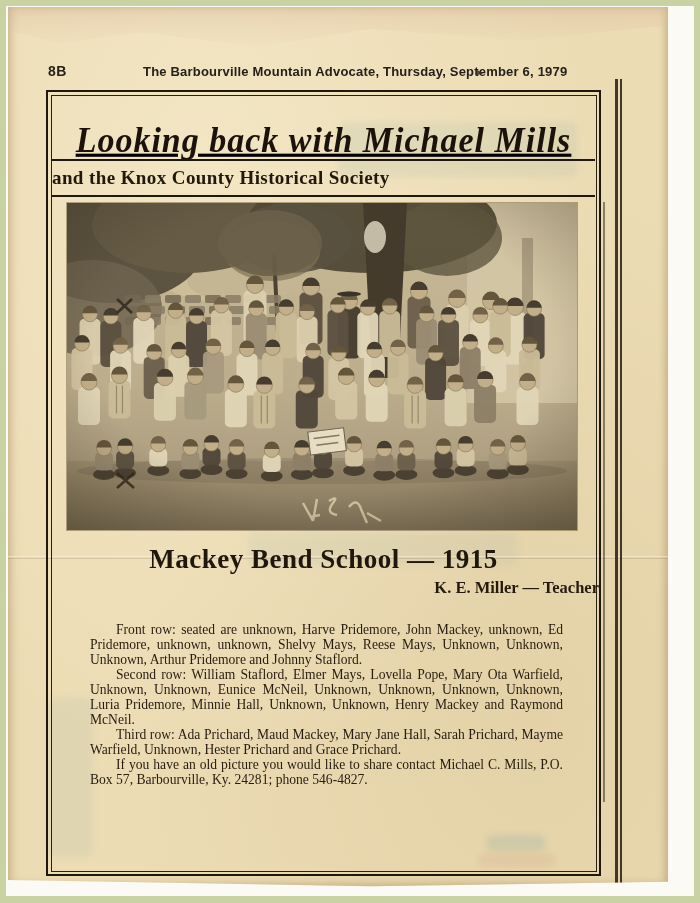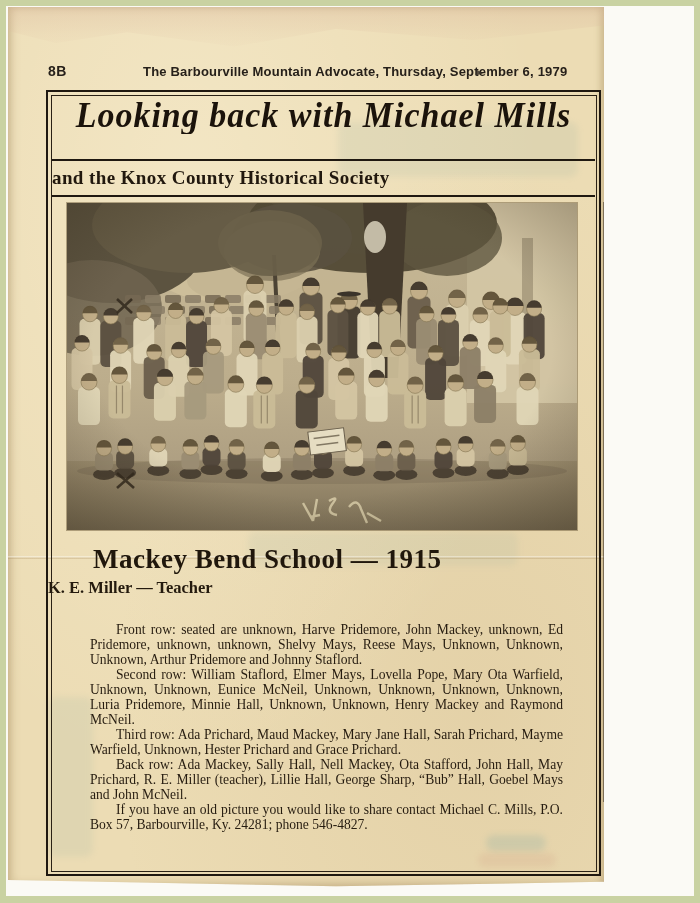--- a/index.html
+++ b/index.html
@@ -7,28 +7,29 @@
     width:700px;height:903px;position:relative;overflow:hidden;
     background:#c9d2a2;
     font-family:"Liberation Serif", serif;
   }
   .backing{
     position:absolute;left:6px;top:6px;right:6px;bottom:7px;
     background:#fbfaf5;
   }
   
   .paper{
-    position:absolute;left:8px;top:7px;width:596px;height:881px;
+    position:absolute;left:8px;top:7px;width:648px;height:881px;
     background:
       radial-gradient(ellipse at 30% 20%, rgba(255,248,225,.35), rgba(0,0,0,0) 60%),
       radial-gradient(ellipse at 80% 80%, rgba(190,160,110,.18), rgba(0,0,0,0) 55%),
       #ecdcb4;
     box-shadow: inset 4px 0 8px rgba(130,100,55,.22), inset -4px 0 7px rgba(130,100,55,.18),
                 inset 0 -5px 8px rgba(130,100,55,.18), 2px 3px 8px rgba(60,60,40,.25);
     clip-path: polygon(0 0,100% 0,100% 99.3%,55% 99.8%,0 99.1%);
+    padding-left: 12px;
   }
   .torn-top{
     position:absolute;left:0;top:0;width:100%;height:46px;
     background:linear-gradient(180deg, rgba(219,186,158,.40), rgba(219,186,158,.12) 60%, rgba(219,186,158,0));
     clip-path: polygon(0 0,100% 0,100% 40%,78% 72%,55% 48%,38% 86%,20% 55%,8% 78%,0 52%);
     pointer-events:none;
   }
   .crease{
     position:absolute;left:0;width:100%;height:3px;pointer-events:none;
     background:linear-gradient(180deg, rgba(255,255,255,.45) 0 1px, rgba(150,118,70,.28) 2px 3px);
@@ -56,40 +57,40 @@
   .thin-rule{position:absolute;left:595px;top:195px;width:1.5px;height:600px;background:#3a3024;opacity:.55;}
   
   .article-box{
     position:absolute;left:38px;top:83px;width:551px;height:782px;
     border:2.5px solid #1f1810;
   }
   .box-inner-line{position:absolute;inset:2.5px;border:1px solid #2a2115;pointer-events:none;}
   .headline-band{
     position:absolute;left:4px;right:4px;top:4px;height:63px;
     border-bottom:2.5px solid #1f1810;
-    display:flex;align-items:flex-start;justify-content:center;
+    display:flex;align-items:flex-end;justify-content:center;text-decoration:underline;
   }
   .headline{
     font-size:34px;font-weight:bold;font-style:italic;color:#1b130b;
     letter-spacing:1px;white-space:nowrap;transform:scaleY(1.05);
   }
   .subhead-band{
     position:absolute;left:4px;right:4px;top:69.5px;height:33px;
     border-bottom:2.5px solid #1f1810;
     display:flex;align-items:center;
   }
   .subhead{font-size:19px;font-weight:bold;color:#21180e;letter-spacing:.4px;}
   .photo-wrap{position:absolute;left:19px;top:111px;width:510px;height:327px;}
   .photo-wrap svg{display:block;outline:1px solid rgba(110,92,60,.5);}
   .caption-title{
-    position:absolute;left:0;width:100%;top:452px;
-    font-size:27px;font-weight:bold;color:#20170c;letter-spacing:.5px;margin-left:45px;
+    position:absolute;left:0;width:100%;top:452px;text-align:center;
+    font-size:27px;font-weight:bold;color:#20170c;letter-spacing:.5px;
   }
   .caption-subtitle{
-    position:absolute;left:0;width:100%;top:486px;text-align:left;
+    position:absolute;left:0;width:100%;top:486px;text-align:right;
     font-size:16.5px;font-weight:bold;color:#241a0e;
   }
   .body-text{
     position:absolute;left:0;top:530px;width:100%;
     padding:0 36px 0 42px;box-sizing:border-box;
     font-size:13.6px;line-height:15px;text-align:justify;color:#261c10;
   }
   .body-text p{margin:0;text-indent:26px;}
 </style>
 </head>
@@ -458,17 +459,16 @@
       </svg>
     </div>
 
     <div class="caption-title">Mackey Bend School — 1915</div>
     <div class="caption-subtitle">K. E. Miller — Teacher</div>
 
     <div class="body-text">
       <p>Front row: seated are unknown, Harve Pridemore, John Mackey, unknown, Ed Pridemore, unknown, unknown, Shelvy Mays, Reese Mays, Unknown, Unknown, Unknown, Arthur Pridemore and Johnny Staflord.</p>
       <p>Second row: William Staflord, Elmer Mays, Lovella Pope, Mary Ota Warfield, Unknown, Unknown, Eunice McNeil, Unknown, Unknown, Unknown, Unknown, Luria Pridemore, Minnie Hall, Unknown, Unknown, Henry Mackey and Raymond McNeil.</p>
       <p>Third row: Ada Prichard, Maud Mackey, Mary Jane Hall, Sarah Prichard, Mayme Warfield, Unknown, Hester Prichard and Grace Prichard.</p>
-      <p>Back row: Ada Mackey, Sally Hall, Nell Mackey, Ota Stafford, John Hall, May Prichard, R. E. Miller (teacher), Lillie Hall, George Sharp, “Bub” Hall, Goebel Mays and John McNeil.</p>
       <p>If you have an old picture you would like to share contact Michael C. Mills, P.O. Box 57, Barbourville, Ky. 24281;  phone 546-4827.</p>
     </div>
   </div>
 </div>
 
 </body></html>

